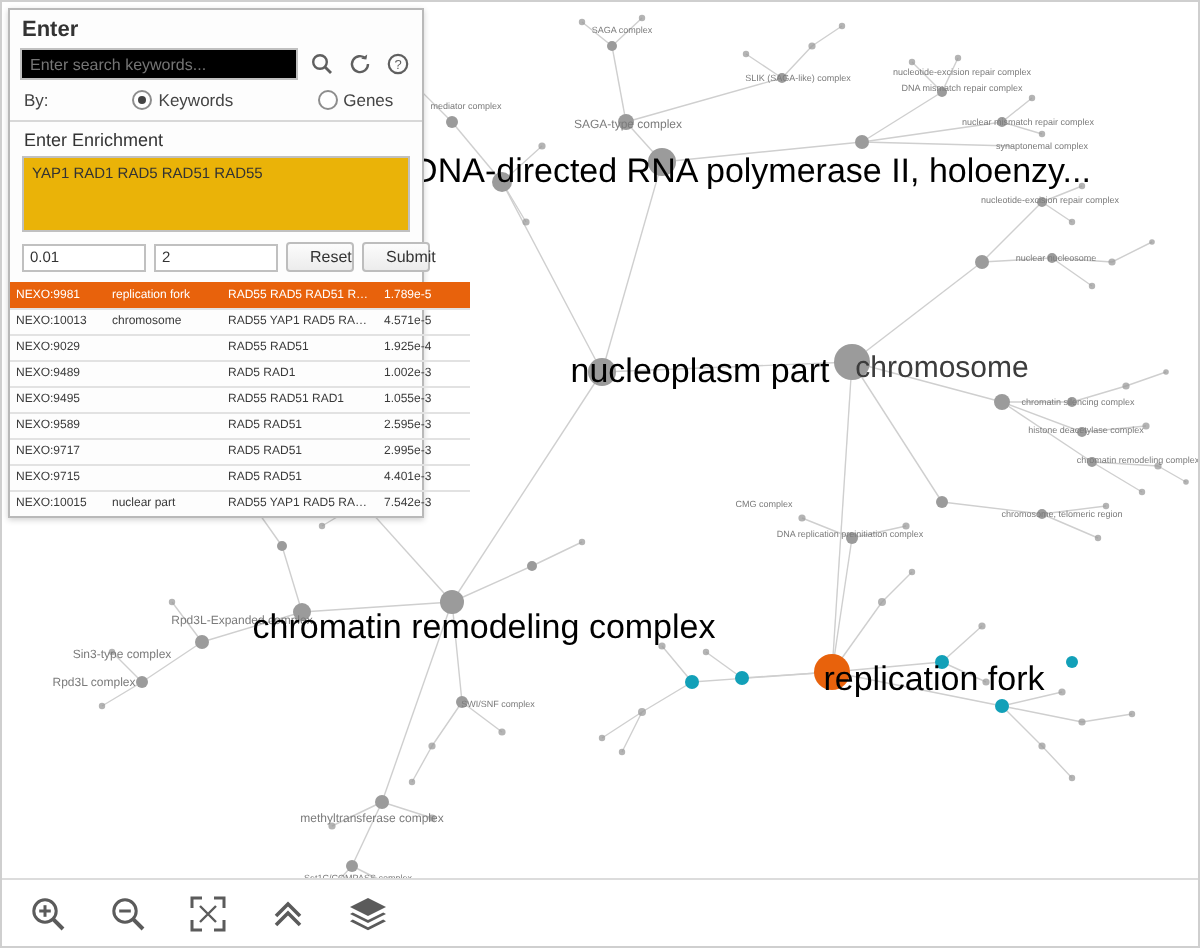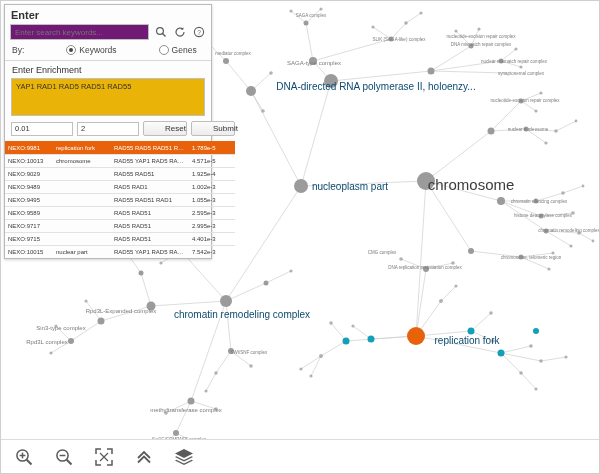--- a/index.html
+++ b/index.html
@@ -29,21 +29,21 @@
   .net-label {
     position: absolute;
     color: #7b7b7b;
     white-space: nowrap;
     transform: translate(-50%, -50%);
     pointer-events: none;
   }
   .net-label.tiny { font-size: 4.5px; }
   .net-label.small { font-size: 6px; }
   .net-label.med { font-size: 8px; color: #6d6d6d; }
-  .net-label.big { font-size: 10px; color: #0c4a6e; }
+  .net-label.big { font-size: 17px; color: #000000; }
   .net-label.huge { font-size: 15px; color: #3c3c3c; }
 
   
   #panel {
     position: absolute;
     left: 3px;
     top: 3px;
     width: 208px;
     background: #fdfdfd;
     border: 1px solid #b9b9b9;
@@ -62,21 +62,21 @@
     align-items: center;
     padding: 0 5px 4px 5px;
     gap: 4px;
   }
   #search-input {
     flex: 1;
     height: 16px;
     font-size: 8px;
     color: #9a9a9a;
     border: 1px solid #c0c0c0;
-    background: #701a75;
+    background: #000000;
     padding: 0 4px;
     box-sizing: border-box;
     font-family: "Liberation Sans", sans-serif;
   }
   .icon-btn {
     width: 15px;
     height: 15px;
     display: inline-flex;
     align-items: center;
     justify-content: center;
@@ -157,21 +157,21 @@
   }
   .btn {
     height: 15px;
     min-width: 34px;
     font-size: 8px;
     color: #333;
     background: linear-gradient(#fcfcfc, #ececec);
     border: 1px solid #bdbdbd;
     border-radius: 2px;
     cursor: pointer;
-    padding: 0 21px;
+    padding: 0 11px;
     font-family: "Liberation Sans", sans-serif;
   }
   #results-table {
     width: 100%;
     border-collapse: collapse;
     font-size: 6px;
     color: #3a3a3a;
     table-layout: fixed;
   }
   #results-table td {

